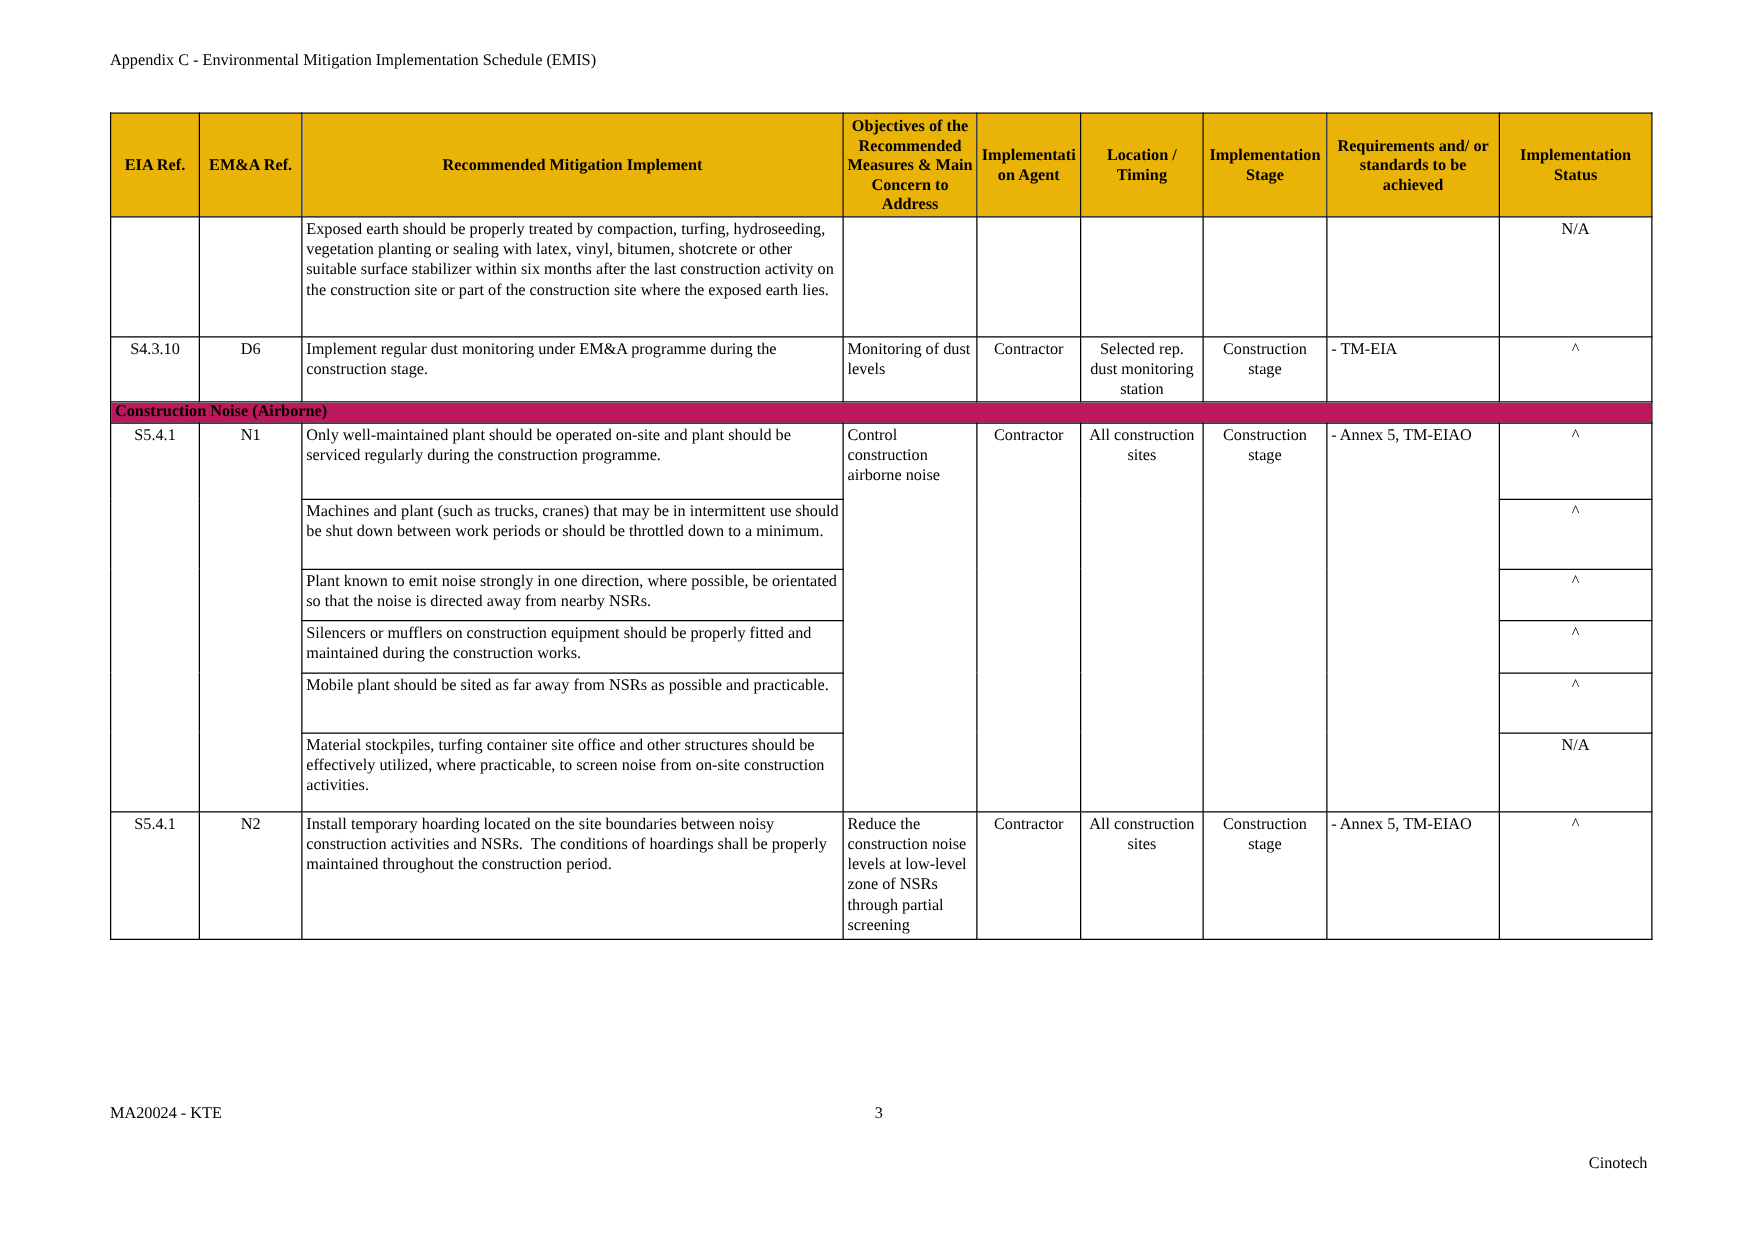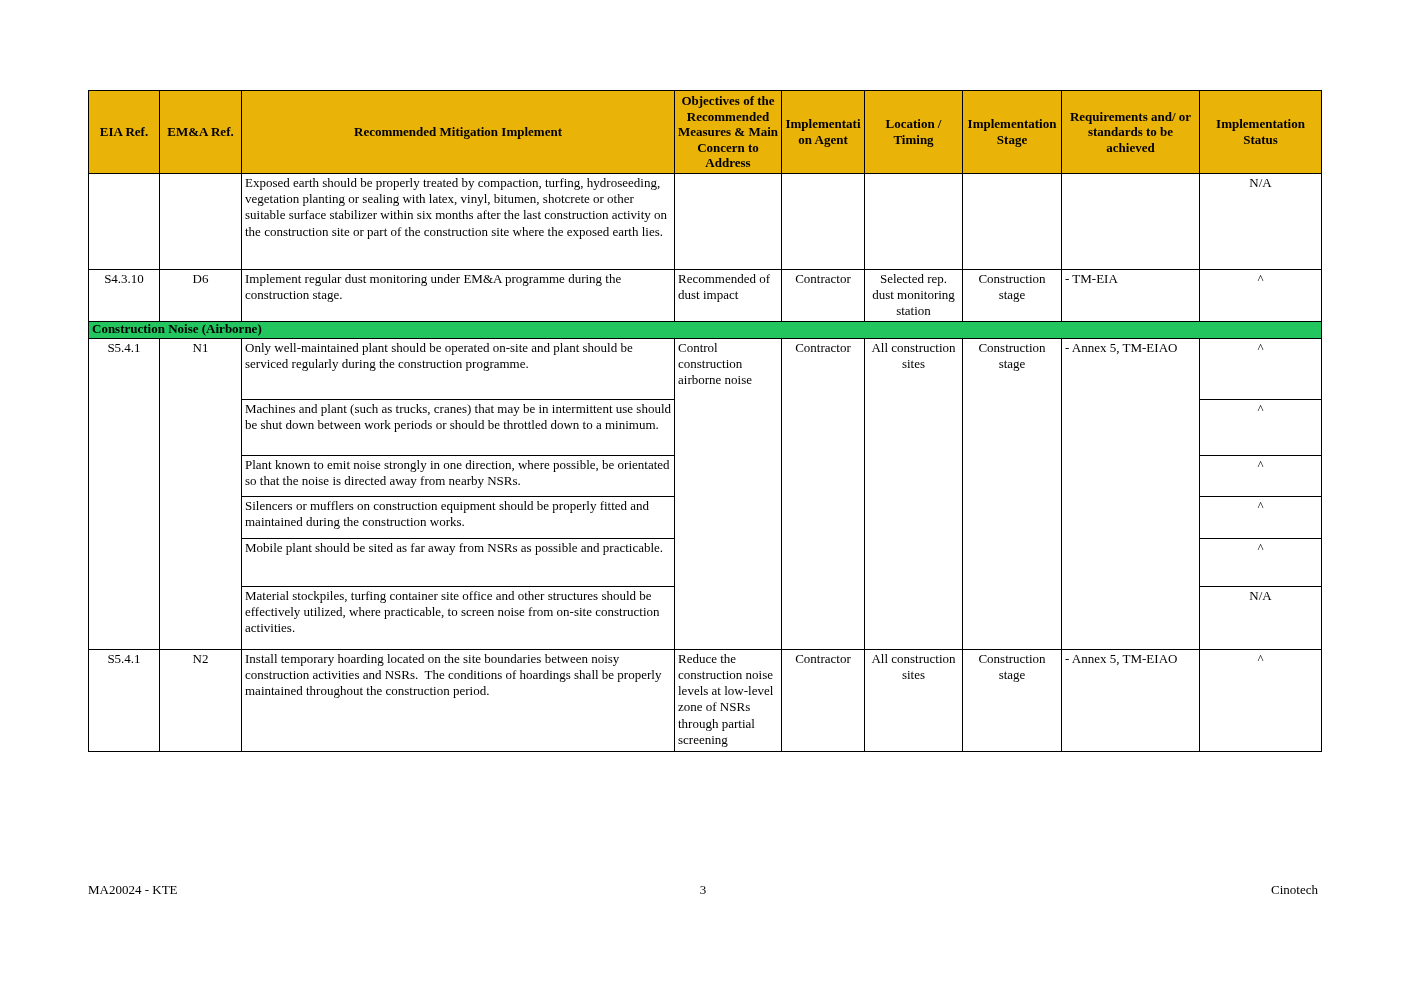--- a/index.html
+++ b/index.html
@@ -40,41 +40,42 @@
     vertical-align: middle;
     line-height: 1.2;
     padding: 2px;
     overflow-wrap: anywhere;
   }
   td.center { text-align: center; }
   td.left { text-align: left; }
   td.req { padding-left: 4px; }
   td.req-indent { padding-left: 9px; }
   tr.section-row td {
-    background: #22c55e;
+    background: #be185d;
     font-weight: bold;
     text-align: left;
     padding: 0 3px;
     line-height: 1.15;
   }
   .doc-footer {
     position: absolute; left: 88px; top: 882px;
     width: 1230px;
     display: flex; align-items: flex-start;
     font-size: 13px;
   }
   .doc-footer .f-left  { flex: 1; text-align: left; }
   .doc-footer .f-center{ flex: 1; text-align: center; }
-  .doc-footer .f-right { flex: 1; text-align: right; }
+  .doc-footer .f-right { flex: 1; text-align: right; margin-top: 40px; }
 </style>
 </head>
 <body>
 
 <div class="page">
 
+  <div class="doc-header">Appendix C - Environmental Mitigation Implementation Schedule (EMIS)</div>
 
   <table class="emis">
     <colgroup>
       <col style="width:71px">
         <col style="width:82px">
         <col style="width:433px">
       <col style="width:107px">
         <col style="width:83px">
         <col style="width:98px">
       <col style="width:99px">
@@ -104,21 +105,21 @@
       <td class="center"></td>
       <td class="center"></td>
       <td class="left req"></td>
       <td class="center">N/A</td>
     </tr>
 
     <tr style="height:50px">
       <td class="center">S4.3.10</td>
       <td class="center">D6</td>
       <td class="left">Implement regular dust monitoring under EM&amp;A programme during the construction stage.</td>
-      <td class="left">Recommended of dust impact</td>
+      <td class="left">Monitoring of dust levels</td>
       <td class="center">Contractor</td>
       <td class="center">Selected rep. dust monitoring station</td>
       <td class="center">Construction stage</td>
       <td class="left req">- TM-EIA</td>
       <td class="center">^</td>
     </tr>
 
     <tr class="section-row" style="height:17px">
       <td colspan="9">Construction Noise (Airborne)</td>
     </tr>

